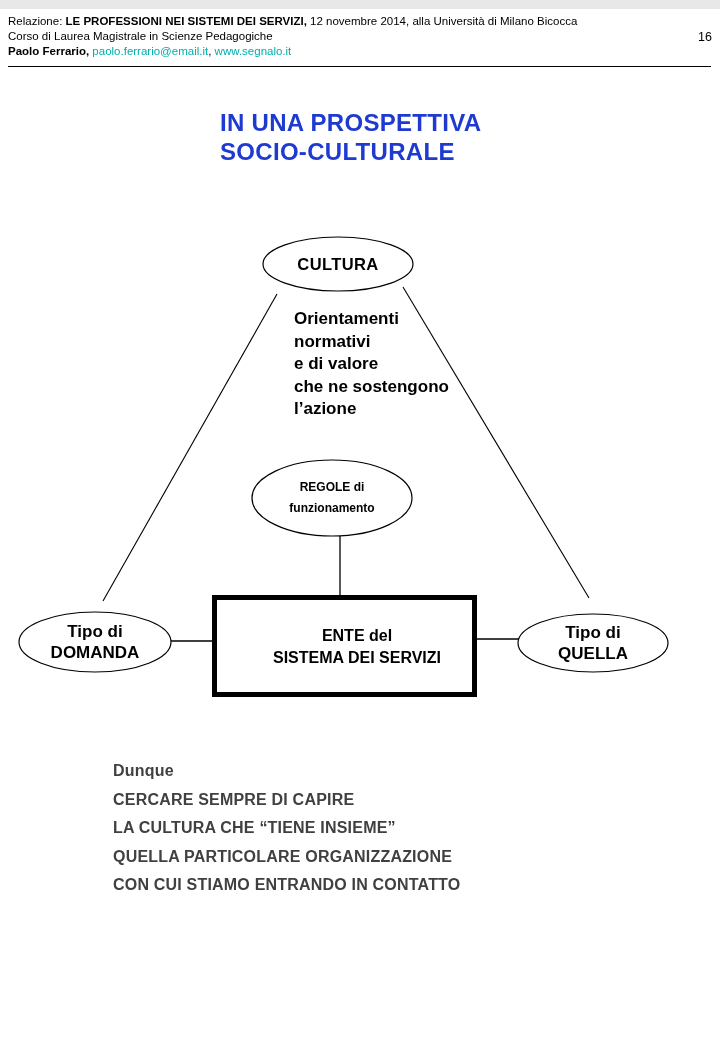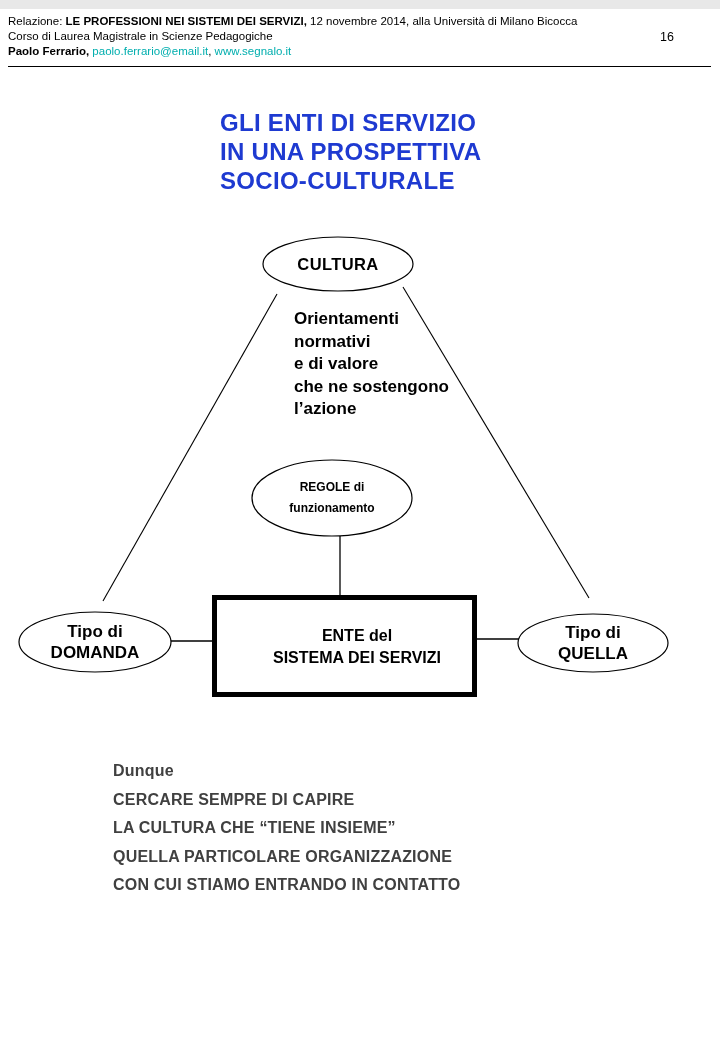--- a/index.html
+++ b/index.html
@@ -24,20 +24,21 @@
   }
   .header .b { font-weight: bold; }
   .header a {
     color: #00AEAE;
     cursor: pointer;
   }
   .page-number {
     position: absolute;
     top: 21px; left: 660px;
     width: 52px;
+    text-align: right;
     font-size: 12.5px;
     color: #000;
   }
   .header-rule {
     position: absolute;
     left: 8px; top: 57px;
     width: 703px;
     height: 0;
     border-top: 1.6px solid #000;
   }
@@ -98,21 +99,20 @@
 
   <div class="header">
     <div><span>Relazione: </span><span class="b">LE PROFESSIONI NEI SISTEMI DEI SERVIZI,</span><span> 12 novembre 2014, alla Università di Milano Bicocca</span></div>
     <div>Corso di Laurea Magistrale in Scienze Pedagogiche</div>
     <div><span class="b">Paolo Ferrario, </span><a>paolo.ferrario@email.it</a><span>, </span><a>www.segnalo.it</a></div>
   </div>
   <div class="page-number">16</div>
   <div class="header-rule"></div>
 
   <div class="slide-title">
-    <div>GLI ENTI DI SERVIZIO</div>
     <div>IN UNA PROSPETTIVA</div>
     <div>SOCIO-CULTURALE</div>
   </div>
 
   <svg class="diagram-svg" viewBox="0 0 720 1040" xmlns="http://www.w3.org/2000/svg">
 
     <line x1="277" y1="285" x2="103" y2="592" stroke="#000" stroke-width="1.1"></line>
     <line x1="403" y1="278" x2="589" y2="589" stroke="#000" stroke-width="1.1"></line>
     <line x1="340" y1="527" x2="340" y2="586" stroke="#000" stroke-width="1.3"></line>
     <line x1="171" y1="632" x2="213" y2="632" stroke="#000" stroke-width="1.3"></line>

